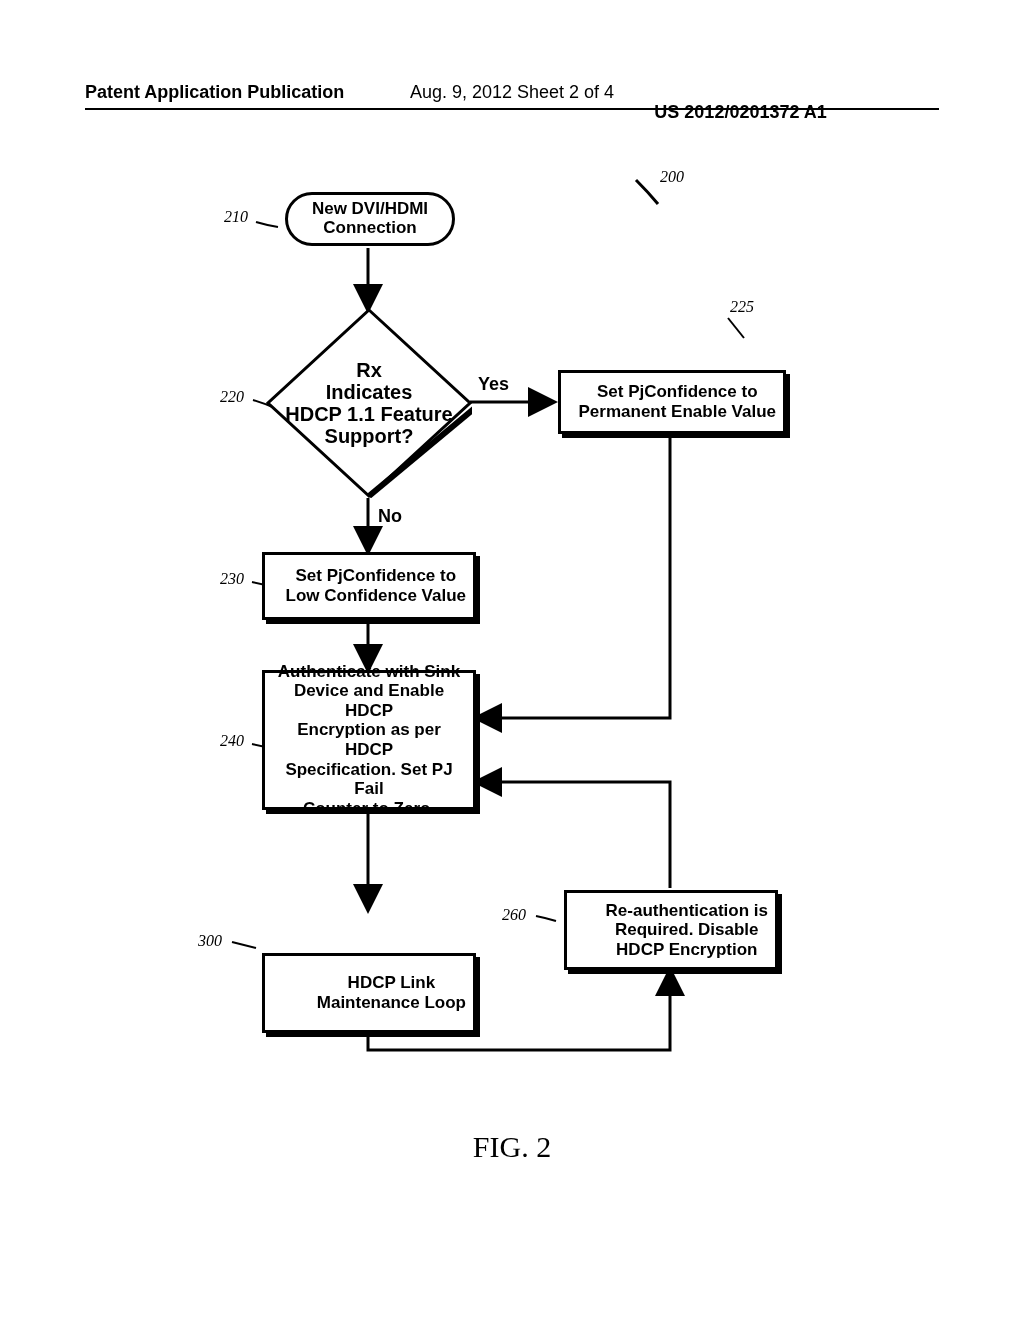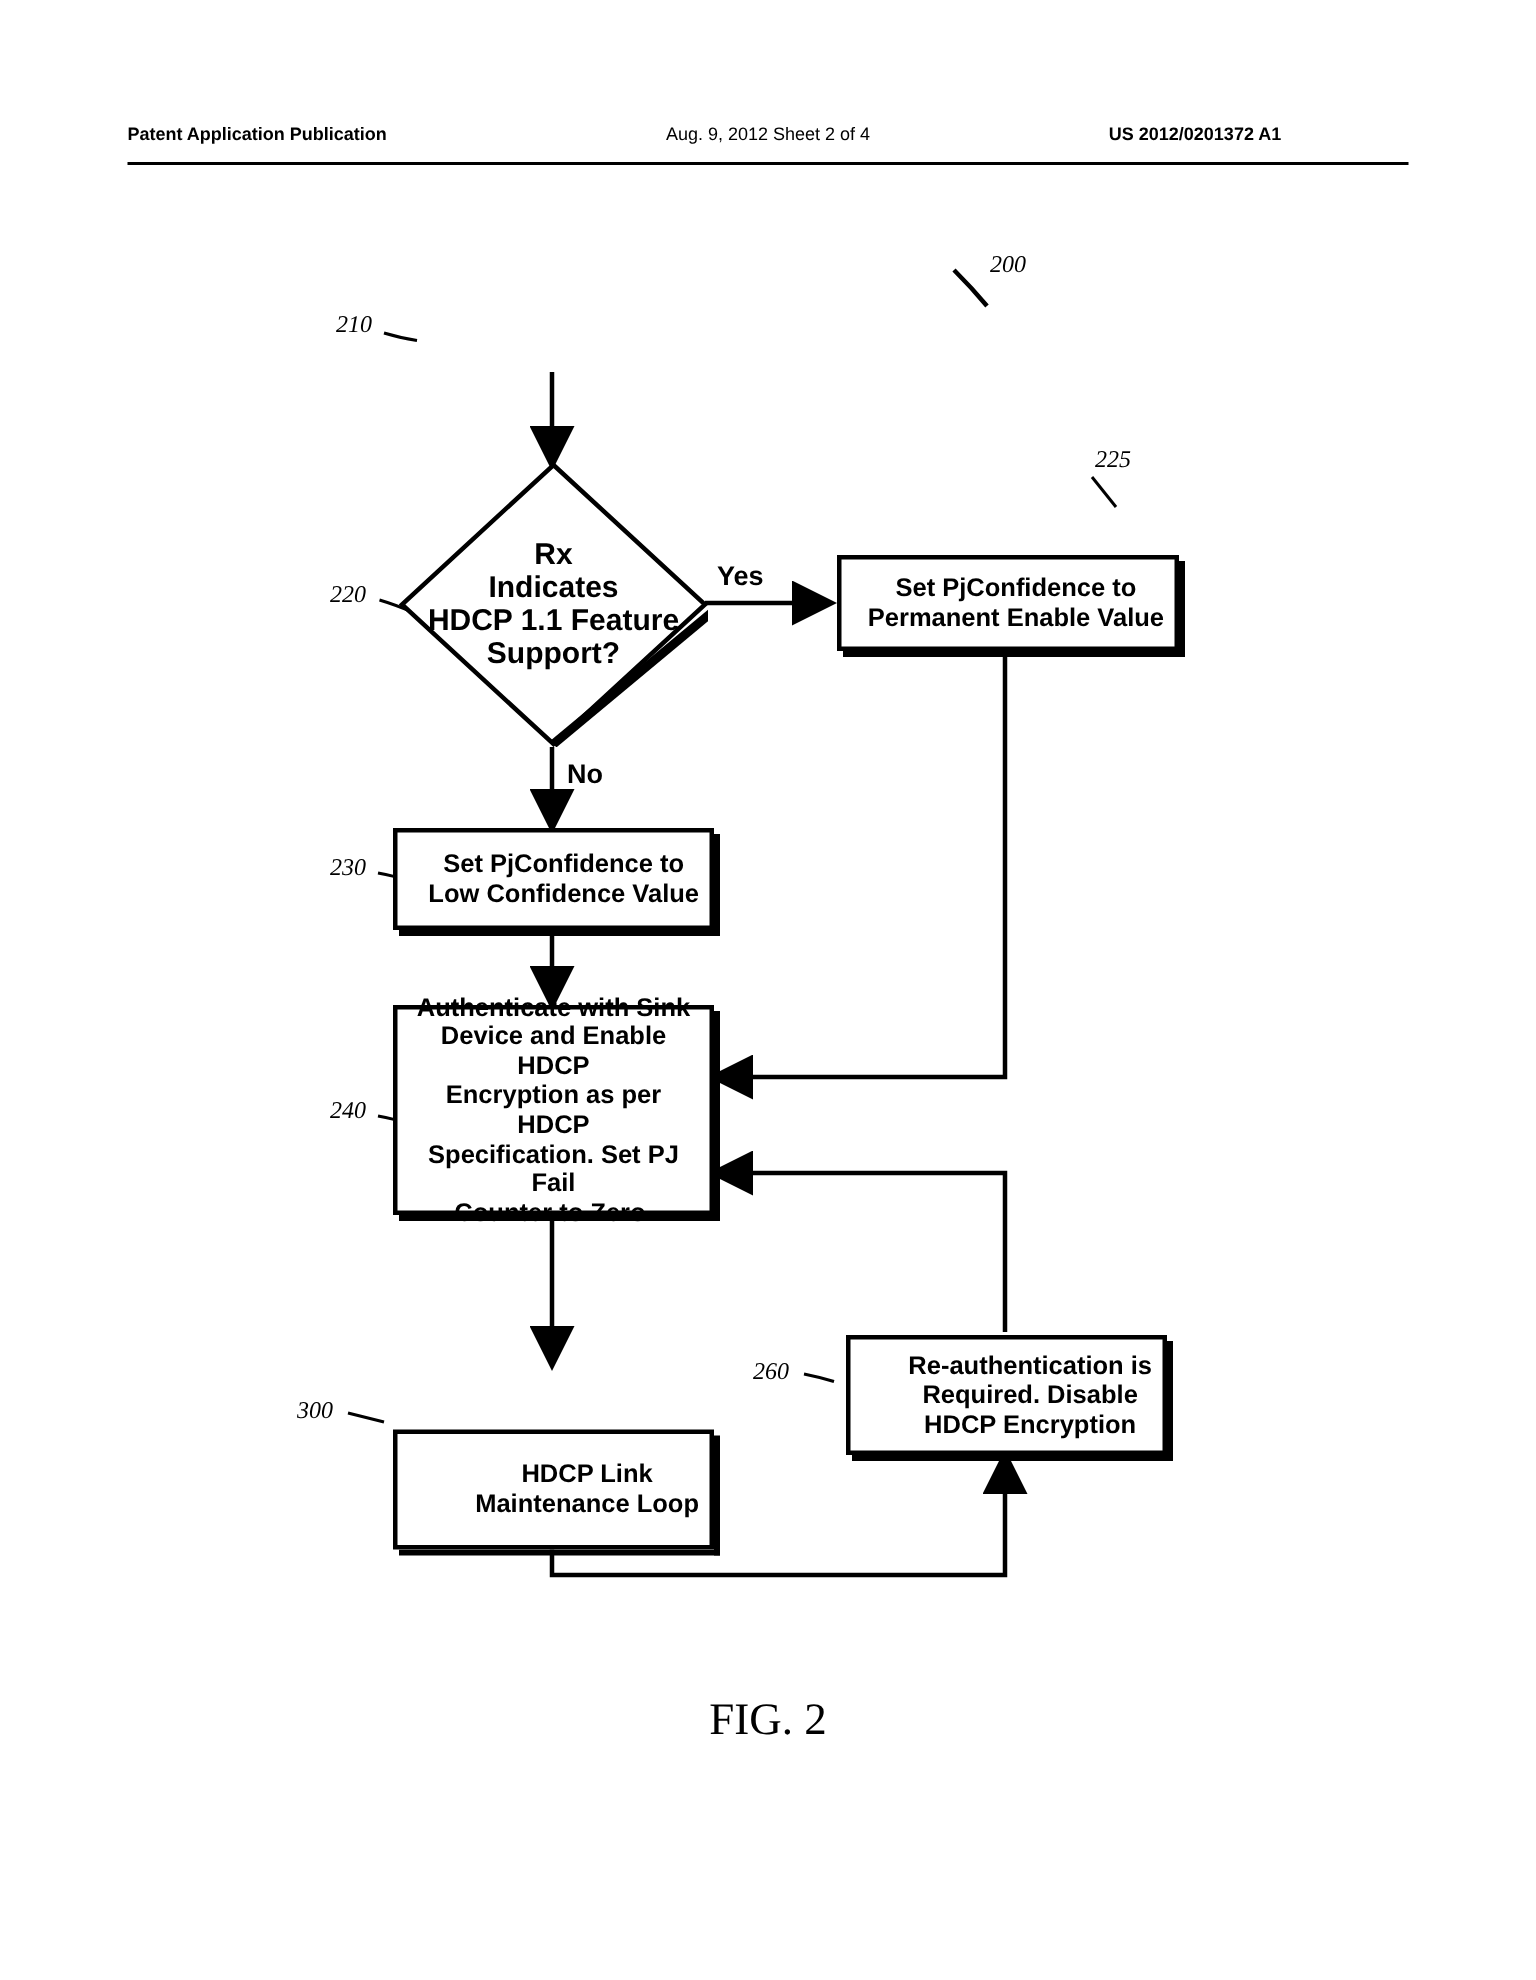--- a/index.html
+++ b/index.html
@@ -14,34 +14,35 @@
       height: 1320px;
       position: relative;
     }
     .header {
       position: absolute;
       top: 82px;
       left: 0;
       right: 0;
       display: flex;
       padding: 0 85px;
-      font-size: 12px;
+      font-size: 18px;
     }
     .header-left {
       font-weight: bold;
       flex: 1;
     }
     .header-mid {
       flex: 1;
       text-align: center;
     }
     .header-right {
       flex: 1;
-      text-align: center;
-      font-weight: bold;
+      text-align: left;
+      font-weight: bold;
+      margin-top: 20px;
     }
     .header-divider {
       position: absolute;
       top: 108px;
       left: 85px;
       right: 85px;
       height: 2px;
       background: #000;
     }
 
@@ -197,20 +198,24 @@
 
     <line x1="368" y1="662" x2="368" y2="758" stroke="#000" stroke-width="3" marker-end="url(#arrowhead)"></line>
 
     <path d="M 368 842 L 368 900 L 670 900 L 670 822" stroke="#000" stroke-width="3" fill="none" marker-end="url(#arrowhead)"></path>
 
     <path d="M 670 738 L 670 632 L 478 632" stroke="#000" stroke-width="3" fill="none" marker-end="url(#arrowhead)"></path>
   </svg>
 
   <div class="ref-label" style="left:660px; top:18px;">200</div>
 
+  <div class="terminator" style="left:285px; top:42px; width:170px; height:54px;">
+    <span style="white-space:pre-line;">New DVI/HDMI
+Connection</span>
+  </div>
   <div class="ref-label" style="left:224px; top:58px;">210</div>
 
   <div class="decision-wrap" style="left:266px; top:158px; width:206px; height:190px;">
     <div class="decision">
       <svg viewBox="0 0 206 190" preserveAspectRatio="none">
         <polygon points="103,2 204,95 103,188 2,95" fill="#fff" stroke="#000" stroke-width="3"></polygon>
         <line x1="103" y1="188" x2="210" y2="99" stroke="#000" stroke-width="6"></line>
       </svg>
       <div class="decision-text" style="white-space:pre-line;">Rx
 Indicates

